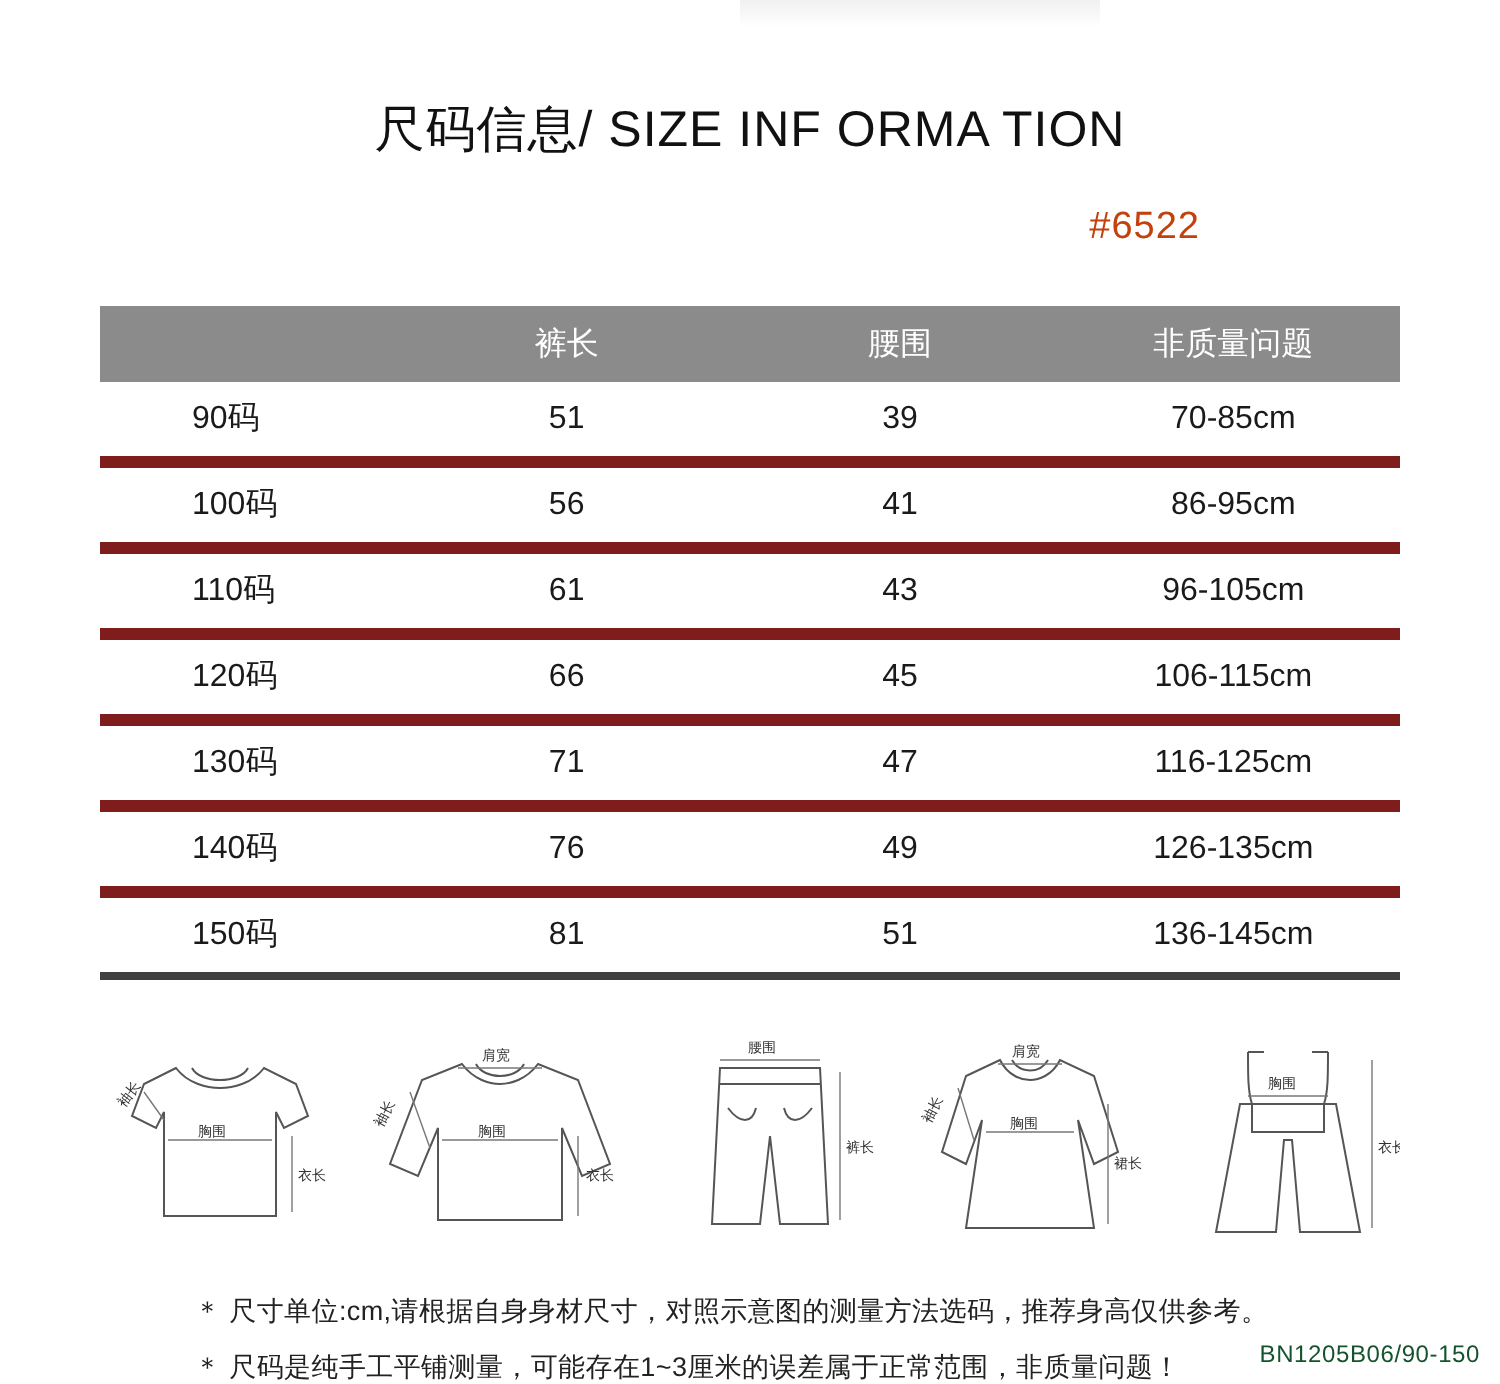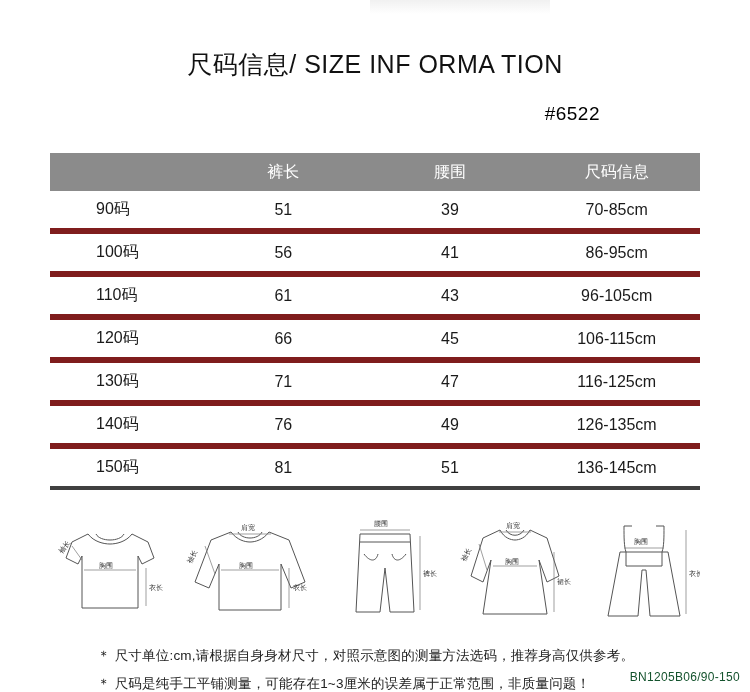--- a/index.html
+++ b/index.html
@@ -26,21 +26,21 @@
     letter-spacing: 0.5px;
     color: #111;
     padding-top: 48px;
     font-weight: 400;
   }
   .code {
     text-align: right;
     padding-right: 150px;
     margin-top: 22px;
     font-size: 19px;
-    color: #000000;
+    color: #c2410c;
     letter-spacing: 0.5px;
   }
   table.size-table {
     border-collapse: collapse;
     width: 650px;
     margin: 28px auto 0 auto;
     table-layout: fixed;
   }
   table.size-table th {
     background: #8b8b8b;
@@ -125,21 +125,21 @@
 
   <div class="title">尺码信息/ SIZE INF ORMA TION</div>
   <div class="code">#6522</div>
 
   <table class="size-table">
     <thead>
       <tr>
         <th class="blank"></th>
         <th>裤长</th>
         <th>腰围</th>
-        <th>尺码信息</th>
+        <th>非质量问题</th>
       </tr>
     </thead>
     <tbody>
       <tr>
         <td class="sizecol">90码</td>
         <td>51</td>
         <td>39</td>
         <td>70-85cm</td>
       </tr>
       <tr>

